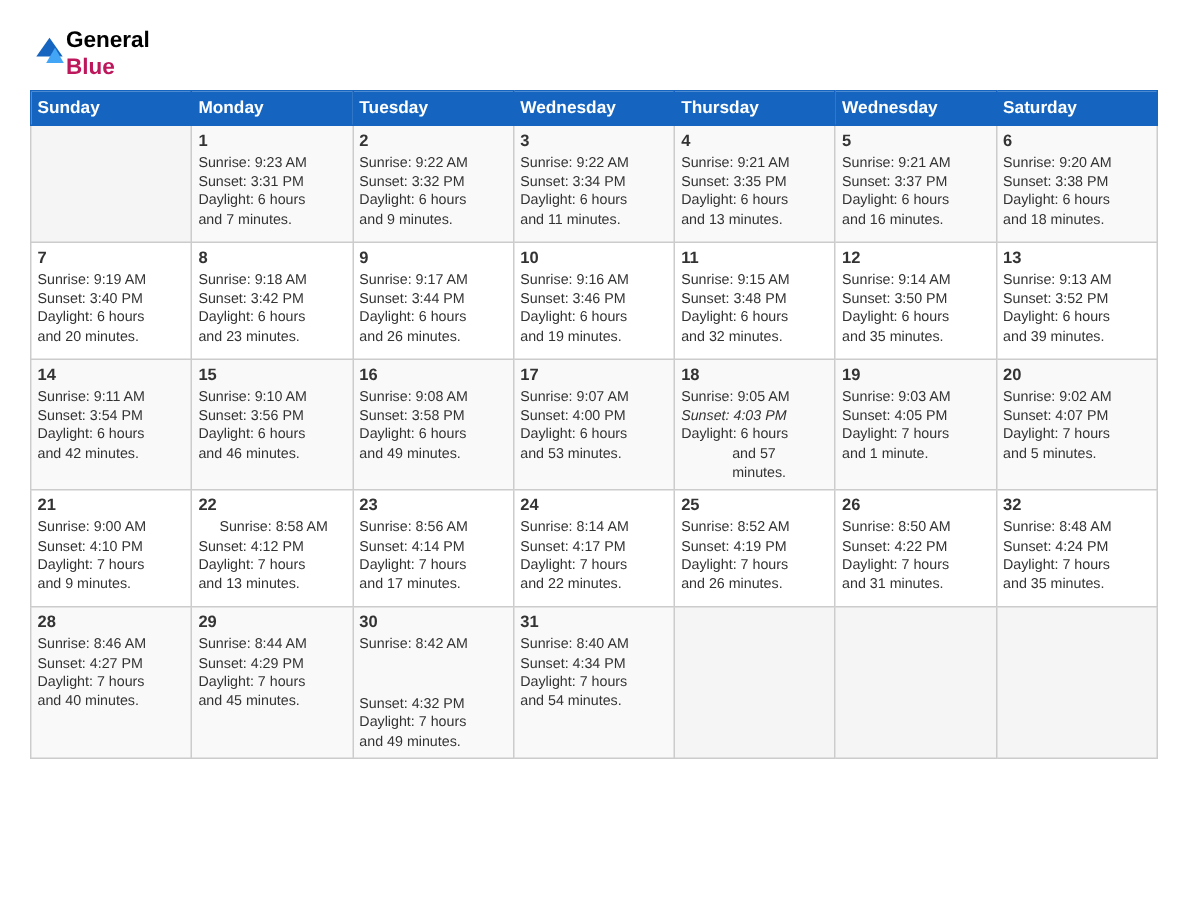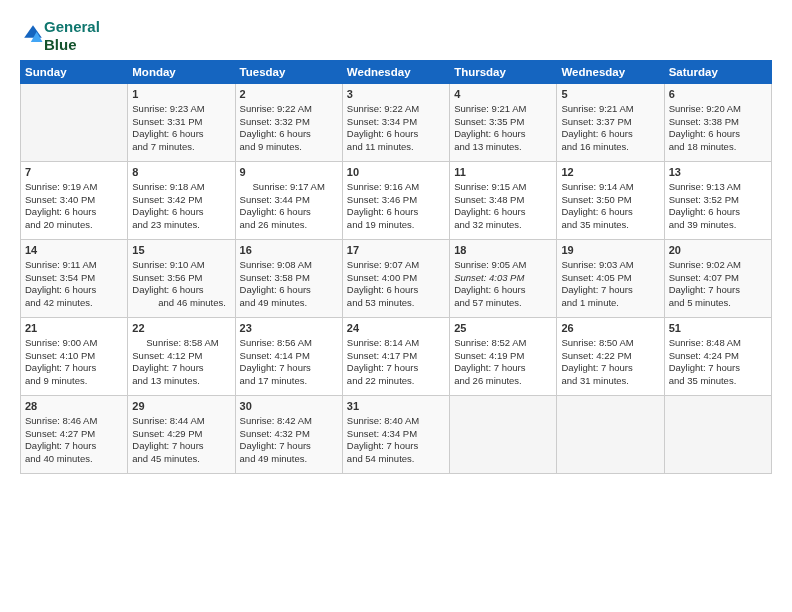--- a/index.html
+++ b/index.html
@@ -27,21 +27,21 @@
       align-items: center;
       gap: 0;
     }
     .logo-text {
       font-size: 15px;
       font-weight: bold;
       color: #333;
       line-height: 1.2;
     }
     .logo-text span {
-      color: #0f766e;
+      color: #000000;
     }
     .logo-icon {
       width: 22px;
       height: 22px;
       margin-left: 2px;
     }
     .title-block {
       text-align: right;
     }
     .month-title {
@@ -104,21 +104,21 @@
   <div class="header">
     <div class="logo">
       <div>
         <svg class="logo-icon" viewBox="0 0 30 30">
           <polygon points="15,3 27,20 3,20" fill="#1565c0"></polygon>
           <polygon points="20,12 28,26 12,26" fill="#42a5f5"></polygon>
         </svg>
       </div>
       <div>
         <div class="logo-text">
-          <span>General</span><br><span style="color:#14532d">Blue</span>
+          <span>General</span><br><span style="color:#be185d">Blue</span>
         </div>
       </div>
     </div>
     <div class="title-block">
       <div class="month-title"></div>
       <div class="subtitle"></div>
     </div>
   </div>
 
   <table>
@@ -206,21 +206,21 @@
               <span class="day-num">8</span>
               <span style="display: block;">Sunrise: 9:18 AM</span>
               <span style="display: block;">Sunset: 3:42 PM</span>
               <span style="display: block;">Daylight: 6 hours</span>
               <span style="display: block;">and 23 minutes.</span>
             </div>
           </td>
           <td>
             <div class="cell-content">
               <span class="day-num">9</span>
-              <span style="display: block; text-align: center;">Sunrise: 9:17 AM</span>
+              <span style="display: block;">Sunrise: 9:17 AM</span>
               <span style="display: block;">Sunset: 3:44 PM</span>
               <span style="display: block;">Daylight: 6 hours</span>
               <span style="display: block;">and 26 minutes.</span>
             </div>
           </td>
           <td>
             <div class="cell-content">
               <span class="day-num">10</span>
               <span style="display: block;">Sunrise: 9:16 AM</span>
               <span style="display: block;">Sunset: 3:46 PM</span>
@@ -265,21 +265,21 @@
               <span style="display: block;">Daylight: 6 hours</span>
               <span style="display: block;">and 42 minutes.</span>
             </div>
           </td>
           <td>
             <div class="cell-content">
               <span class="day-num">15</span>
               <span style="display: block;">Sunrise: 9:10 AM</span>
               <span style="display: block;">Sunset: 3:56 PM</span>
               <span style="display: block;">Daylight: 6 hours</span>
-              <span style="display: block; margin-left: 26px;">and 46 minutes.</span>
+              <span style="display: block;">and 46 minutes.</span>
             </div>
           </td>
           <td>
             <div class="cell-content">
               <span class="day-num">16</span>
               <span style="display: block;">Sunrise: 9:08 AM</span>
               <span style="display: block;">Sunset: 3:58 PM</span>
               <span style="display: block;">Daylight: 6 hours</span>
               <span style="display: block;">and 49 minutes.</span>
             </div>
@@ -292,21 +292,21 @@
               <span style="display: block;">Daylight: 6 hours</span>
               <span style="display: block;">and 53 minutes.</span>
             </div>
           </td>
           <td>
             <div class="cell-content">
               <span class="day-num">18</span>
               <span style="display: block;">Sunrise: 9:05 AM</span>
               <span style="display: block; font-style: italic;">Sunset: 4:03 PM</span>
               <span style="display: block;">Daylight: 6 hours</span>
-              <span style="display: block;">and 57 minutes.</span>
+              <span style="display: block; margin-left: 34px;">and 57 minutes.</span>
             </div>
           </td>
           <td>
             <div class="cell-content">
               <span class="day-num">19</span>
               <span style="display: block;">Sunrise: 9:03 AM</span>
               <span style="display: block;">Sunset: 4:05 PM</span>
               <span style="display: block;">Daylight: 7 hours</span>
               <span style="display: block;">and 1 minute.</span>
             </div>
@@ -371,21 +371,21 @@
             <div class="cell-content">
               <span class="day-num">26</span>
               <span style="display: block;">Sunrise: 8:50 AM</span>
               <span style="display: block;">Sunset: 4:22 PM</span>
               <span style="display: block;">Daylight: 7 hours</span>
               <span style="display: block;">and 31 minutes.</span>
             </div>
           </td>
           <td>
             <div class="cell-content">
-              <span class="day-num">51</span>
+              <span class="day-num">32</span>
               <span style="display: block;">Sunrise: 8:48 AM</span>
               <span style="display: block;">Sunset: 4:24 PM</span>
               <span style="display: block;">Daylight: 7 hours</span>
               <span style="display: block;">and 35 minutes.</span>
             </div>
           </td>
         </tr>
         <tr>
           <td>
             <div class="cell-content">
@@ -402,21 +402,21 @@
               <span style="display: block;">Sunrise: 8:44 AM</span>
               <span style="display: block;">Sunset: 4:29 PM</span>
               <span style="display: block;">Daylight: 7 hours</span>
               <span style="display: block;">and 45 minutes.</span>
             </div>
           </td>
           <td>
             <div class="cell-content">
               <span class="day-num">30</span>
               <span style="display: block;">Sunrise: 8:42 AM</span>
-              <span style="display: block;">Sunset: 4:32 PM</span>
+              <span style="display: block; margin-top: 27px;">Sunset: 4:32 PM</span>
               <span style="display: block;">Daylight: 7 hours</span>
               <span style="display: block;">and 49 minutes.</span>
             </div>
           </td>
           <td>
             <div class="cell-content">
               <span class="day-num">31</span>
               <span style="display: block;">Sunrise: 8:40 AM</span>
               <span style="display: block;">Sunset: 4:34 PM</span>
               <span style="display: block;">Daylight: 7 hours</span>

